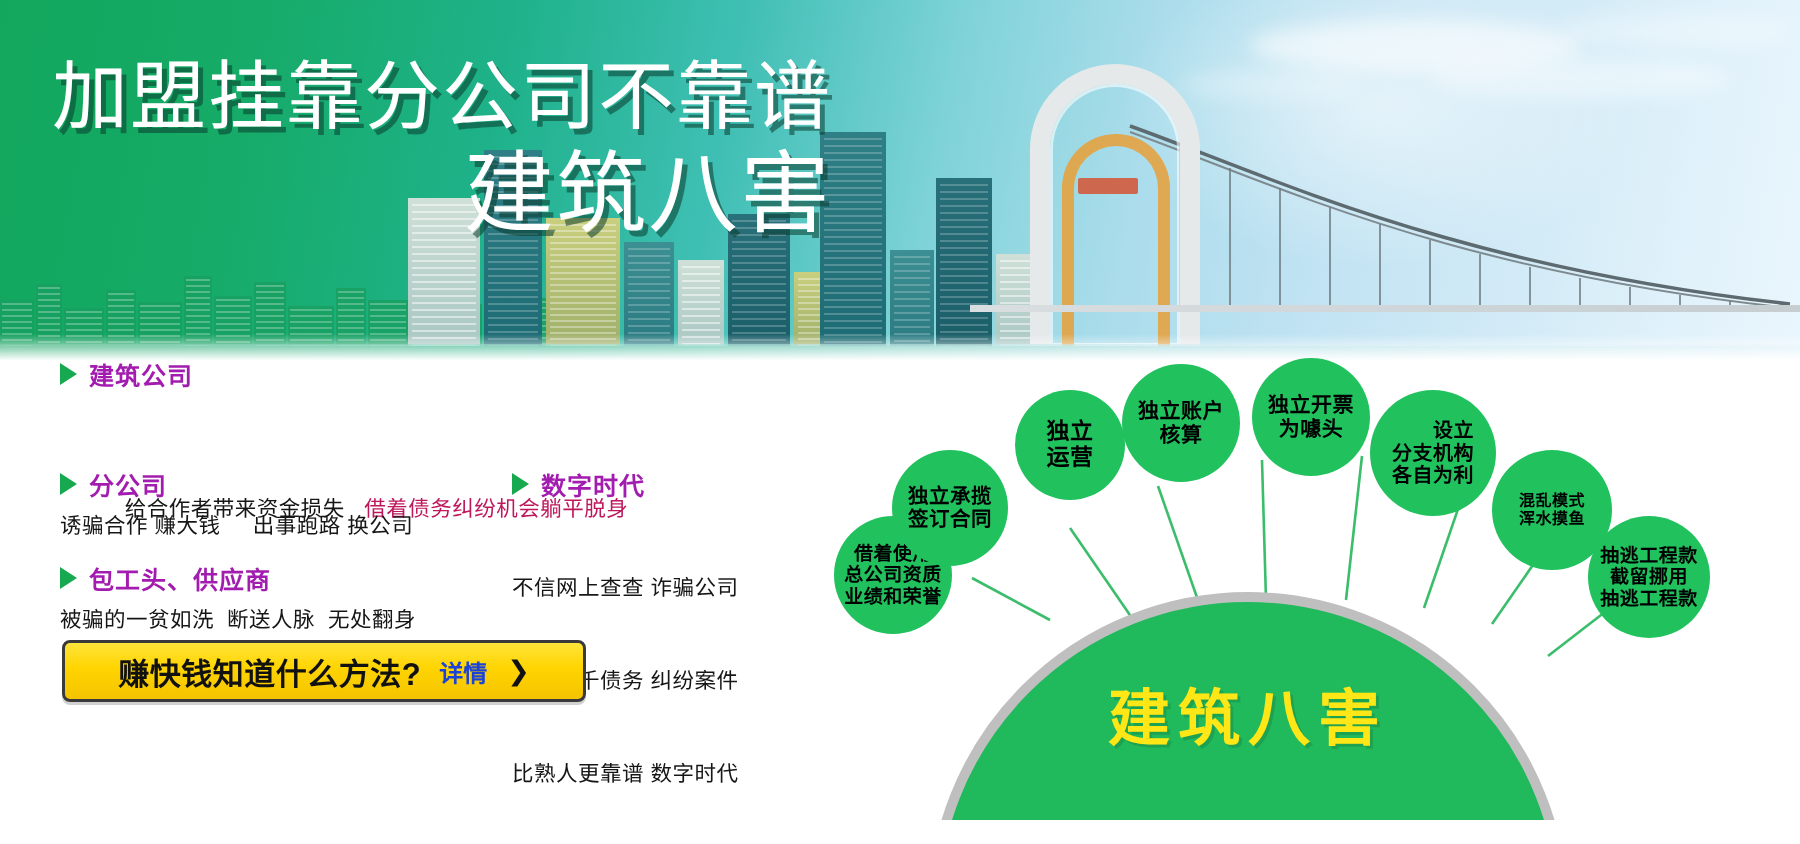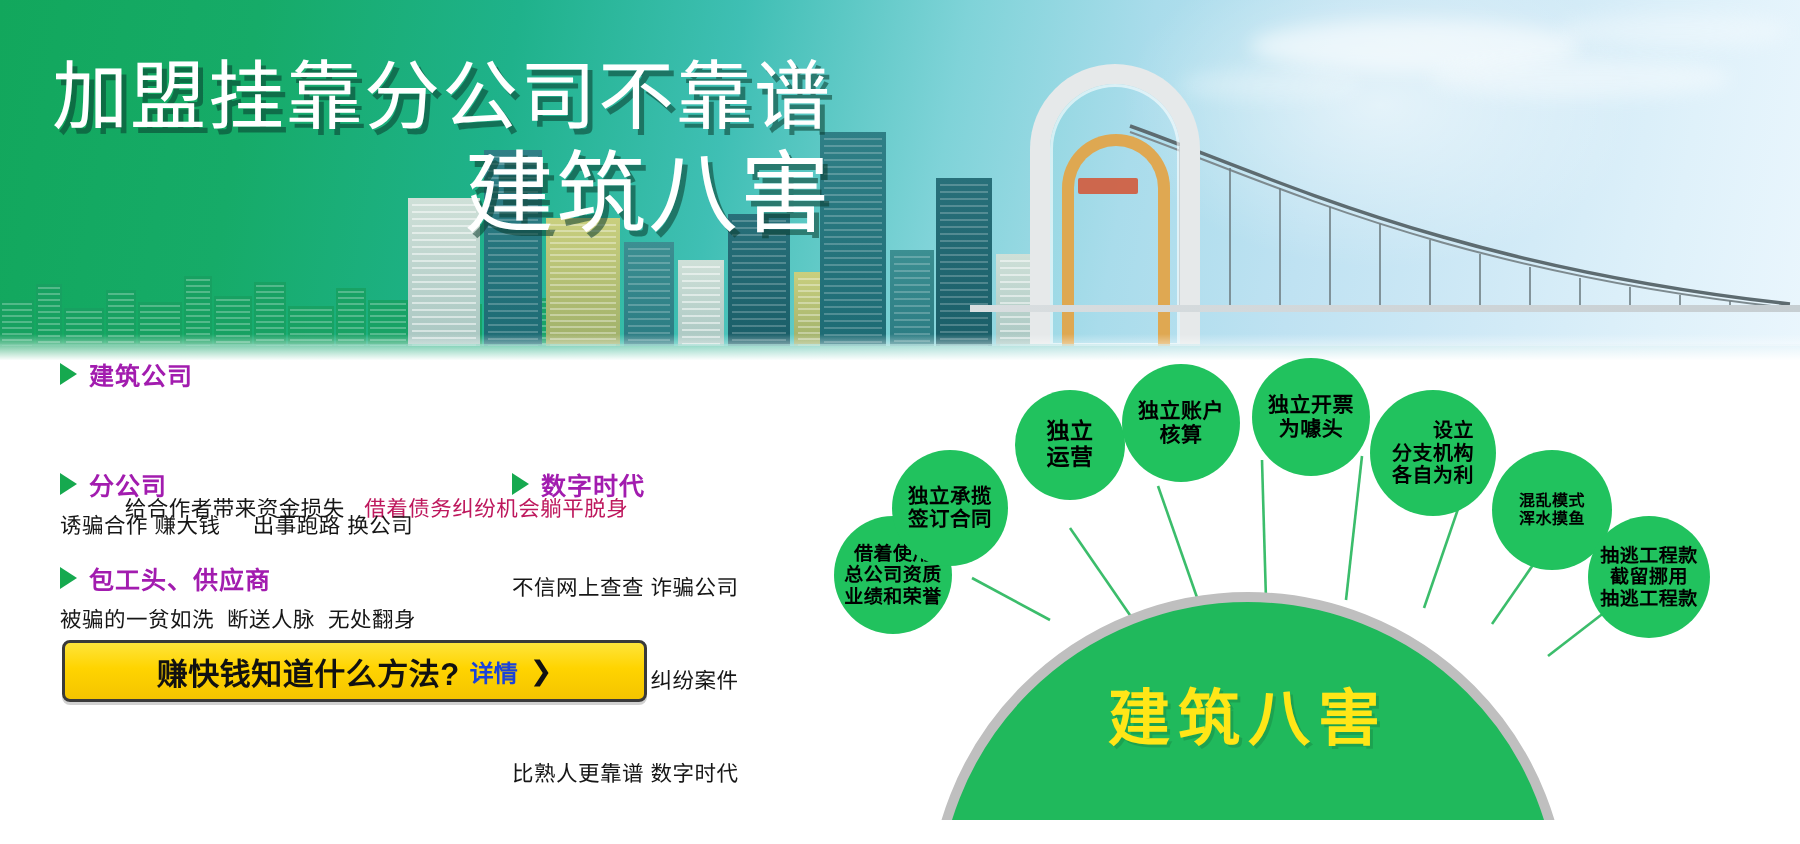--- a/index.html
+++ b/index.html
@@ -96,24 +96,24 @@
   .green-t{ color:#be185d; }
 
   #sec-company{ left:60px; top:-12px; }
   #sec-branch{  left:60px; top:98px; }
   #sec-contractor{ left:60px; top:192px; }
   #sec-digital{ left:512px; top:98px; }
   #sec-digital .sec-body{ line-height:31px; }
 
   
   .cta{
-    position:absolute; left:62px; top:272px; width:585px; height:62px;
+    position:absolute; left:62px; top:272px; width:524px; height:62px;
     background:linear-gradient(180deg,#ffe43a 0%, #ffd400 45%, #f4c400 100%);
     border:3px solid #3a3a3a; border-radius:8px;
-    display:flex; align-items:center; justify-content:center; gap:10px;
+    display:flex; align-items:center; justify-content:center; gap:18px;
     box-shadow:0 3px 0 rgba(0,0,0,.18);
     cursor:pointer;
   }
   .cta-main{ color:#111; font-size:31px; font-weight:bold; letter-spacing:.5px; }
   .cta-link{ color:#1b43d8; font-size:24px; font-weight:bold; }
   .cta-arrow{ color:#111; font-size:27px; font-weight:300; margin-left:2px; }
 
   
   .diagram{ position:absolute; left:900px; top:368px; width:900px; height:476px; }
   .dome-wrap{ position:absolute; left:0; top:0; width:900px; height:476px; }

